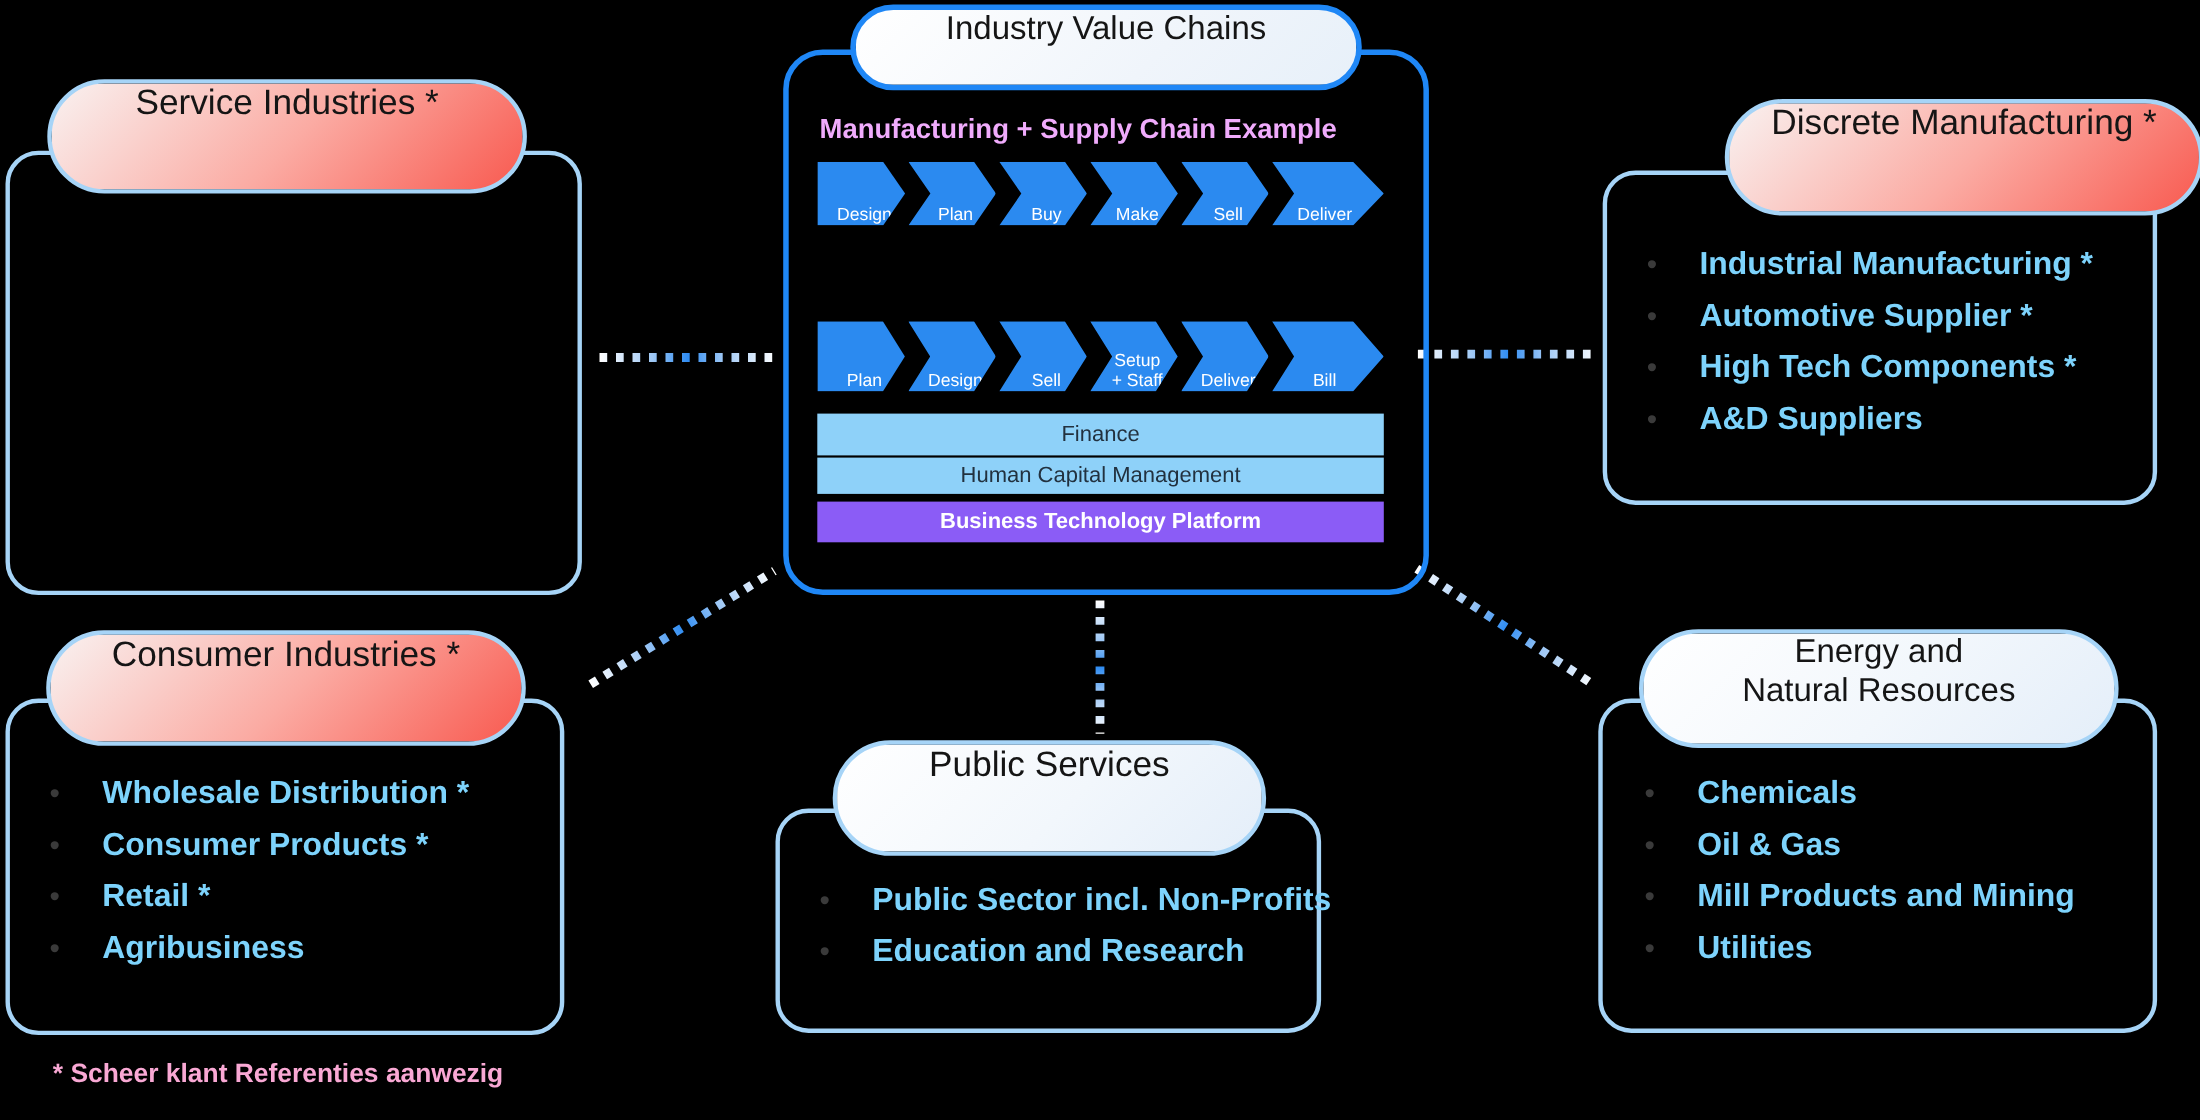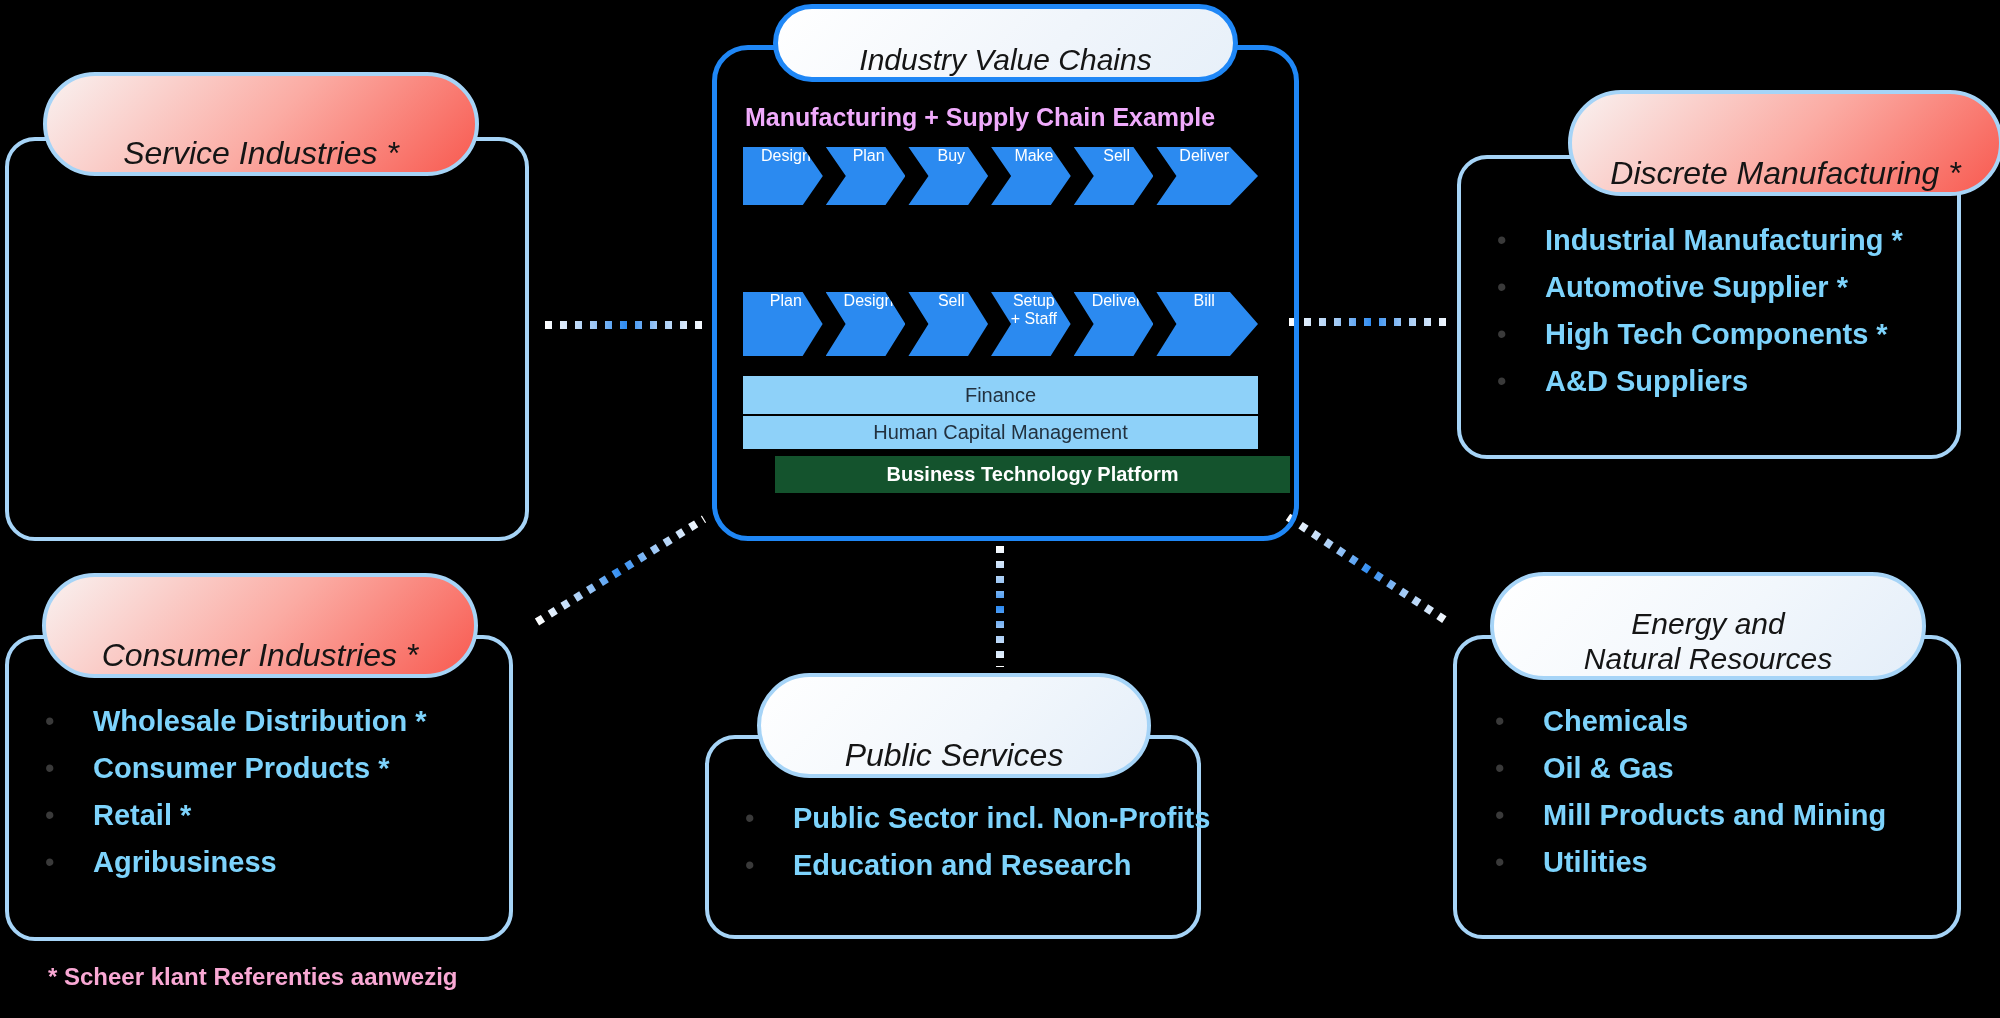--- a/index.html
+++ b/index.html
@@ -1,51 +1,51 @@
 <!DOCTYPE html>
 <html><head>
 <meta charset="utf-8">
 <style>
   html,body{margin:0;padding:0;background:#000;}
   #canvas{position:relative;width:2000px;height:1018px;background:#000;overflow:hidden;
           font-family:"Liberation Sans",sans-serif;}
   svg.connectors{position:absolute;left:0;top:0;z-index:1;}
 
   
-  .pill{position:absolute;display:flex;flex-direction:column;align-items:center;justify-content:flex-end;
-        border-radius:70px;border:4px solid #a6d4f7;z-index:4;text-align:center;color:#151515;font-style:italic;}
+  .pill{position:absolute;display:flex;flex-direction:column;align-items:center;justify-content:flex-start;
+        border-radius:70px;border:4px solid #a6d4f7;z-index:4;text-align:center;color:#151515;}
   .pill.red{background:linear-gradient(135deg,#f9f2f1 0%,#fbaba3 52%,#f85a50 100%);}
   .pill.white{background:linear-gradient(135deg,#ffffff 0%,#f2f7fc 55%,#e4eef9 100%);}
   .pill.center{border:5px solid #1f87f6;background:linear-gradient(135deg,#ffffff 0%,#f0f5fb 60%,#e7f0f9 100%);}
   .pill .t1{font-size:32px;line-height:1.12;}
   .pill .t2{font-size:30px;line-height:1.15;}
 
   
   .side-body{position:absolute;border:4px solid #a6d4f7;border-radius:30px;background:transparent;z-index:2;}
   .center-box{position:absolute;border:5px solid #1f87f6;border-radius:36px;background:transparent;z-index:3;}
 
   
   .items{position:absolute;list-style:none;margin:0;padding:0;z-index:3;}
   .items li{display:flex;align-items:center;height:47px;}
   .items .blt{width:48px;font-size:27px;color:#3a3a3a;flex:0 0 48px;}
   .items .txt{font-size:29px;font-weight:700;color:#7dd3fc;white-space:nowrap;}
 
   
   .c-heading{position:absolute;font-size:25px;font-weight:700;color:#f0abfc;z-index:4;white-space:nowrap;}
   .chev-row{position:absolute;display:flex;column-gap:3px;z-index:4;}
-  .chev{flex:1;background:#2b8af0;color:#ffffff;display:flex;align-items:flex-start;justify-content:center;
+  .chev{flex:1;background:#2b8af0;color:#ffffff;display:flex;align-items:flex-end;justify-content:center;
         font-size:16px;line-height:1.12;text-align:center;padding:0 12px 0 18px;}
   .chev.first{clip-path:polygon(0 0,calc(100% - 20px) 0,100% 50%,calc(100% - 20px) 100%,0 100%);}
   .chev.mid{clip-path:polygon(0 0,calc(100% - 20px) 0,100% 50%,calc(100% - 20px) 100%,0 100%,20px 50%);}
   .chev.last{flex:1.2;padding-right:24px;
         clip-path:polygon(0 0,calc(100% - 28px) 0,100% 50%,calc(100% - 28px) 100%,0 100%,20px 50%);}
 
   .bar{position:absolute;display:flex;align-items:center;justify-content:center;z-index:4;font-size:20px;}
   .bar.light{background:#8ed1f9;color:#22313f;}
-  .bar.dark{background:#14532d;color:#ffffff;font-weight:600;margin-left:32px;}
+  .bar.dark{background:#8b5cf6;color:#ffffff;font-weight:600;}
 
   .footnote{position:absolute;font-size:24px;font-weight:700;color:#f9a8d4;z-index:3;white-space:nowrap;}
 </style>
 </head>
 <body>
 
 <div id="canvas">
 
   <svg class="connectors" width="2000" height="1018">
     <defs>

